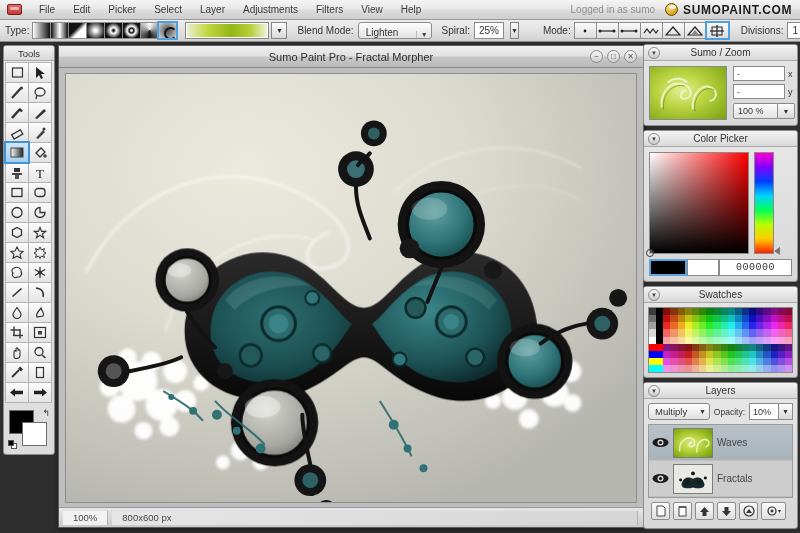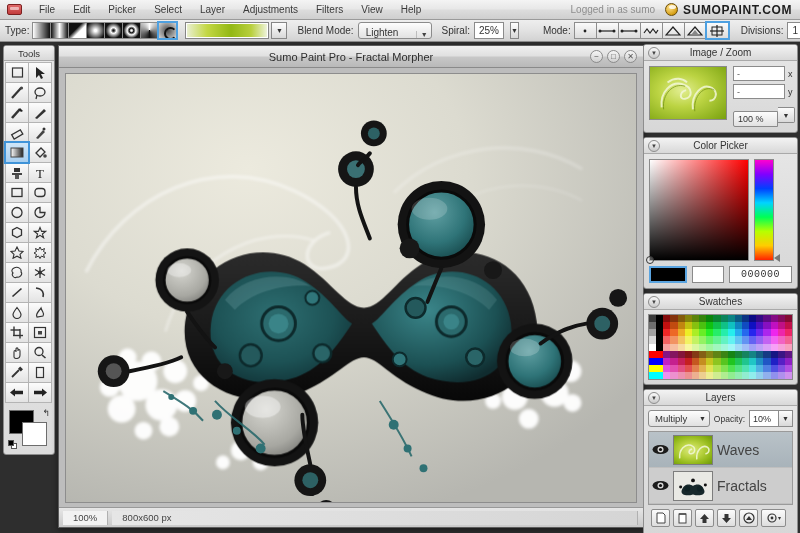--- a/index.html
+++ b/index.html
@@ -222,21 +222,21 @@
   .iz-f{ display:flex; align-items:center; gap:3px; }
   .iz-f .box{
     flex:1; height:15px; border:1px solid #8b8b8b; background:#fff; font-size:9px;
     display:flex; align-items:center; padding:0 3px; color:#555;
   }
   .iz-f .lb{ font-size:9px; color:#333; width:7px; }
   .iz-zoom{ display:flex; align-items:center; margin-top:1px;}
   .iz-zoom .z{
     width:45px; height:16px; border:1px solid #8b8b8b; border-radius:2px 0 0 2px;
     background:linear-gradient(to bottom,#fcfcfc,#e2e2e2); font-size:9px;
-    display:flex;align-items:center; padding-left:4px;margin-top:8px;
+    display:flex;align-items:center; padding-left:4px;
   }
   .iz-zoom .d{
     width:17px;height:16px;border:1px solid #8b8b8b;border-left:none;border-radius:0 2px 2px 0;
     background:linear-gradient(to bottom,#fcfcfc,#d9d9d9);
     display:flex;align-items:center;justify-content:center;font-size:7px;
   }
 
   
   .cp-main{ display:flex; gap:5px; }
   .cp-sv{
@@ -251,21 +251,21 @@
   }
   .cp-hue{
     width:20px; height:102px; border:1px solid #8a8a8a; position:relative;
     background:linear-gradient(to bottom,#ff00d0,#8000ff,#0040ff,#00d4ff,#00ff55,#b6ff00,#ffcc00,#ff2200);
   }
   .cp-hue .ar{
     position:absolute; right:-7px; bottom:-2px;
     border-top:4px solid transparent; border-bottom:4px solid transparent;
     border-right:6px solid #777;
   }
-  .cp-bottom{ display:flex; align-items:center; gap:5px; margin-top:5px; }
+  .cp-bottom{ display:flex; align-items:center; margin-top:5px; }
   .cp-fg{ width:38px;height:17px;background:#000;border:2px solid #5aa4e0; }
   .cp-bg{ width:32px;height:17px;background:#fff;border:1px solid #8a8a8a; }
   .cp-hex{
     flex:1; height:17px; border:1px solid #8a8a8a; background:#fff;
     font-size:10px; display:flex; align-items:center; justify-content:center;
     font-family:"Liberation Mono", monospace; letter-spacing:.5px;
   }
 
   
   .sw-grid{ display:grid; grid-template-columns:repeat(20,1fr); gap:0px; border:1px solid #8a8a8a; }
@@ -293,21 +293,21 @@
     display:flex; align-items:center; height:36px; padding:2px 3px; gap:4px;
     border-bottom:1px solid #bfbfbf;
   }
   .ly-row.active{ background:linear-gradient(to bottom,#b9c2c8,#a8b3ba); }
   .eye{
     width:17px;height:13px;flex:none; display:flex;align-items:center;justify-content:center;
   }
   .ly-th{ width:40px;height:30px;border:1px solid #7d7d7d; flex:none; overflow:hidden; position:relative;}
   .ly-th.waves{ background:radial-gradient(ellipse at 45% 50%,#dbe97f 0%,#b9d341 38%,#8fb617 72%,#6c960c 100%); }
   .ly-th.fractals{ background:linear-gradient(to bottom,#f2f2f2,#d5d5d5); }
-  .ly-name{ font-size:14px; color:#444; }
+  .ly-name{ font-size:10px; color:#444; }
   .ly-btns{ display:flex; gap:3px; padding:4px 3px; }
   .lyb{
     width:19px;height:18px; border:1px solid #8c8c8c; border-radius:2px;
     background:linear-gradient(to bottom,#fbfbfb,#dedede);
     display:flex;align-items:center;justify-content:center;
   }
   .lyb.wide{ width:25px; }
 </style>
 </head>
 <body>
@@ -815,21 +815,21 @@
       <div class="ds-cell">100%</div>
       <div class="ds-cell wide">800x600 px</div>
     </div>
   </div>
 
   <div class="rpanels">
 
     <div class="panel">
       <div class="panel-hd">
         <div class="tri">▼</div>
-        <span>Image / Zoom</span>
+        <span>Sumo / Zoom</span>
       </div>
       <div class="panel-body">
         <div class="iz-row">
           <div class="iz-thumb">
             <svg width="100%" height="100%" viewBox="0 0 78 54" preserveAspectRatio="none">
               <defs>
                 <radialGradient id="gth" cx="42%" cy="45%" r="78%">
                   <stop offset="0%" stop-color="#e2ee92"></stop>
                   <stop offset="40%" stop-color="#bcd443"></stop>
                   <stop offset="100%" stop-color="#7ba310"></stop>

